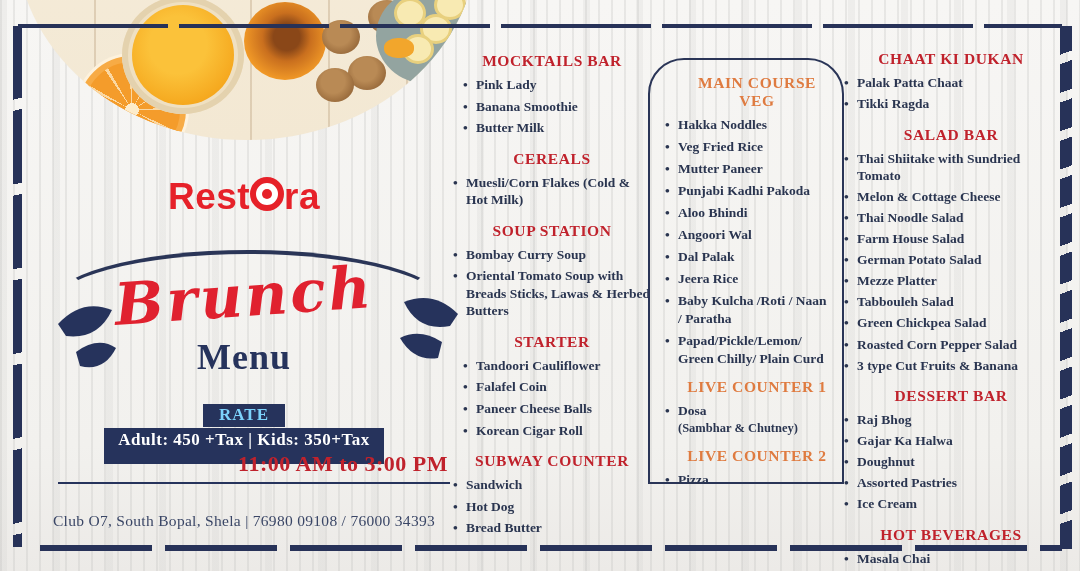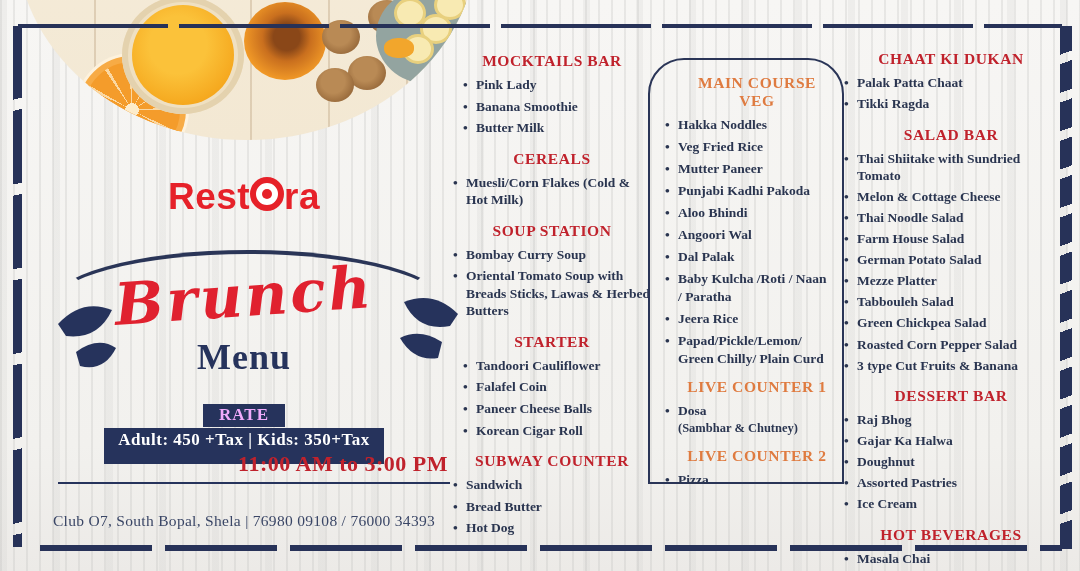--- a/index.html
+++ b/index.html
@@ -54,21 +54,21 @@
   .logo .o-icon::after{content:"";position:absolute;left:6px;top:6px;width:10px;height:10px;border-radius:50%;background:#e62129;}
   .arc{position:absolute;top:250px;left:8px;width:392px;height:104px;border-radius:50%;
     border:4px solid transparent;border-top:4px solid #2a3557;}
   .script-title{position:absolute;top:262px;left:0;width:100%;text-align:center;
     font-family:"DejaVu Serif",serif;font-style:italic;font-weight:bold;font-size:58px;color:#e0212f;
     transform:rotate(-4deg);letter-spacing:3px;}
   .menu-word{position:absolute;top:336px;left:0;width:100%;text-align:center;
     font-weight:bold;font-size:36px;color:#26335c;letter-spacing:1px;}
   .leaf{position:absolute;}
   .rate-wrap{position:absolute;top:404px;left:0;width:100%;display:flex;flex-direction:column;align-items:center;}
-  .rate-label{background:#26335c;color:#f0abfc;font-weight:bold;font-size:17px;padding:1px 16px 2px;letter-spacing:1px;}
+  .rate-label{background:#26335c;color:#7dd3fc;font-weight:bold;font-size:17px;padding:1px 16px 2px;letter-spacing:1px;}
   .rate-line{background:#26335c;color:#fff;font-weight:bold;font-size:17px;padding:2px 14px 14px;margin-top:1px;letter-spacing:.5px;}
   .timing{position:absolute;top:451px;left:0;width:100%;text-align:right;
     color:#c0222c;font-weight:bold;font-size:22px;letter-spacing:.5px;}
   .rule{position:absolute;top:482px;left:18px;width:392px;height:2px;background:#26335c;}
   .address{position:absolute;top:512px;left:0;width:100%;text-align:center;color:#3a4666;font-size:15.5px;letter-spacing:.3px;}
   
   .menucol{position:absolute;z-index:3;}
   .col-left{left:452px;top:52px;width:200px;}
   .col-right{left:843px;top:50px;width:216px;}
   .panel{left:648px;top:58px;width:166px;height:408px;border:2.5px solid #2a3557;
@@ -171,38 +171,38 @@
           <li>Tandoori Cauliflower</li>
           <li>Falafel Coin</li>
           <li>Paneer Cheese Balls</li>
           <li>Korean Cigar Roll</li>
         </ul>
       </div>
       <div class="section">
         <div class="sec-title red">SUBWAY COUNTER</div>
         <ul class="items">
           <li>Sandwich</li>
+          <li>Hot Dog</li>
           <li>Bread Butter</li>
-          <li>Hot Dog</li>
         </ul>
       </div>
     </div>
   <div class="menucol panel">
       <div class="section">
         <div class="sec-title orange">MAIN COURSE VEG</div>
         <ul class="items">
           <li>Hakka Noddles</li>
           <li>Veg Fried Rice</li>
           <li>Mutter Paneer</li>
           <li>Punjabi Kadhi Pakoda</li>
           <li>Aloo Bhindi</li>
           <li>Angoori Wal</li>
           <li>Dal Palak</li>
+          <li>Jeera Rice</li>
           <li>Baby Kulcha /Roti / Naan / Paratha</li>
-          <li>Jeera Rice</li>
           <li>Papad/Pickle/Lemon/ Green Chilly/ Plain Curd</li>
         </ul>
       </div>
       <div class="section">
         <div class="sec-title orange">LIVE COUNTER 1</div>
         <ul class="items">
           <li>Dosa<div class="sub">(Sambhar &amp; Chutney)</div></li>
         </ul>
       </div>
       <div class="section">

